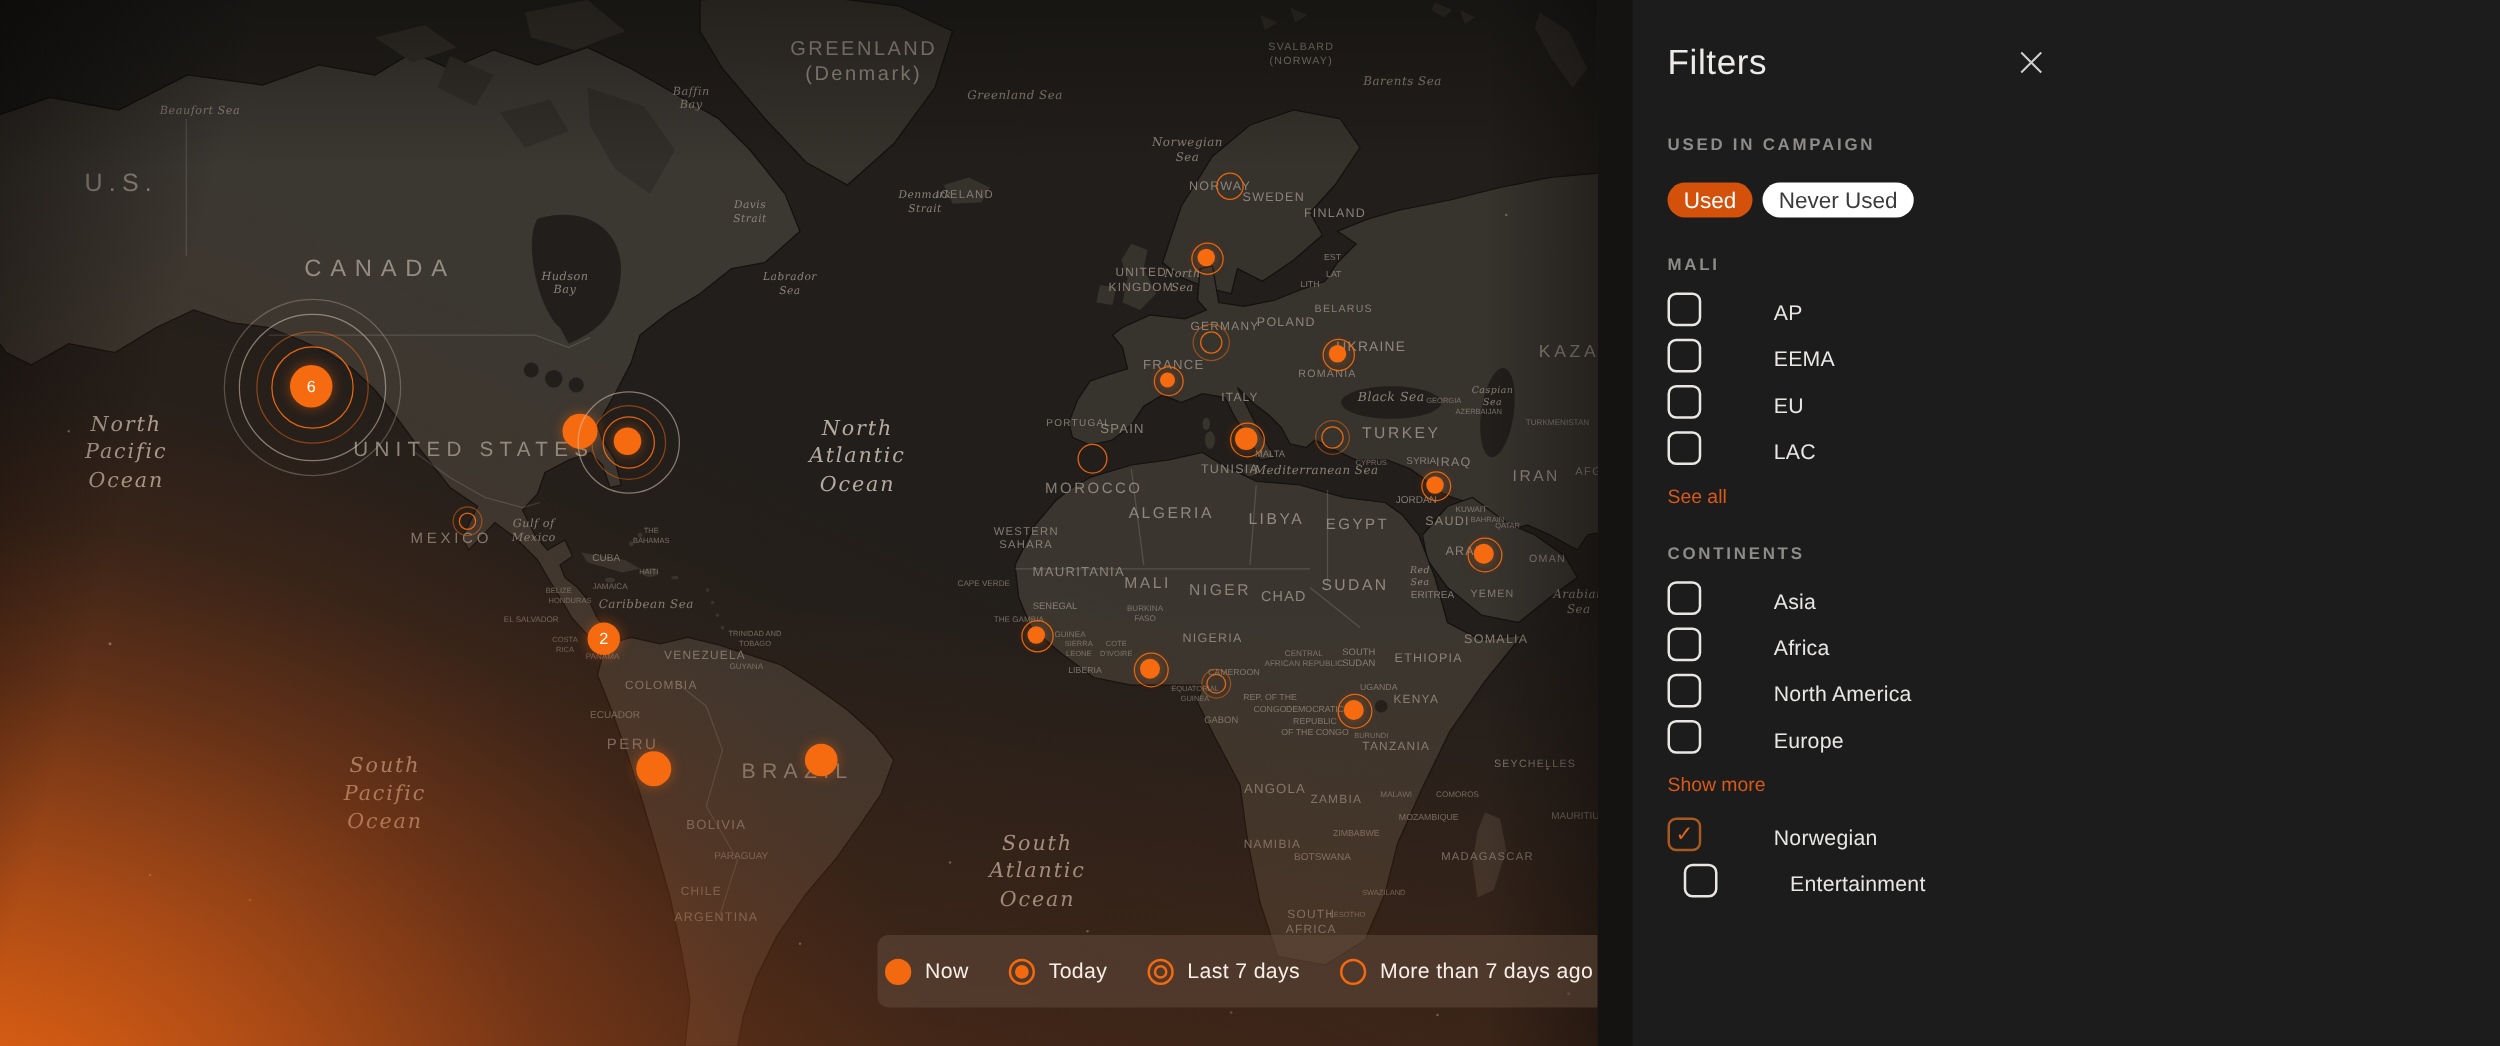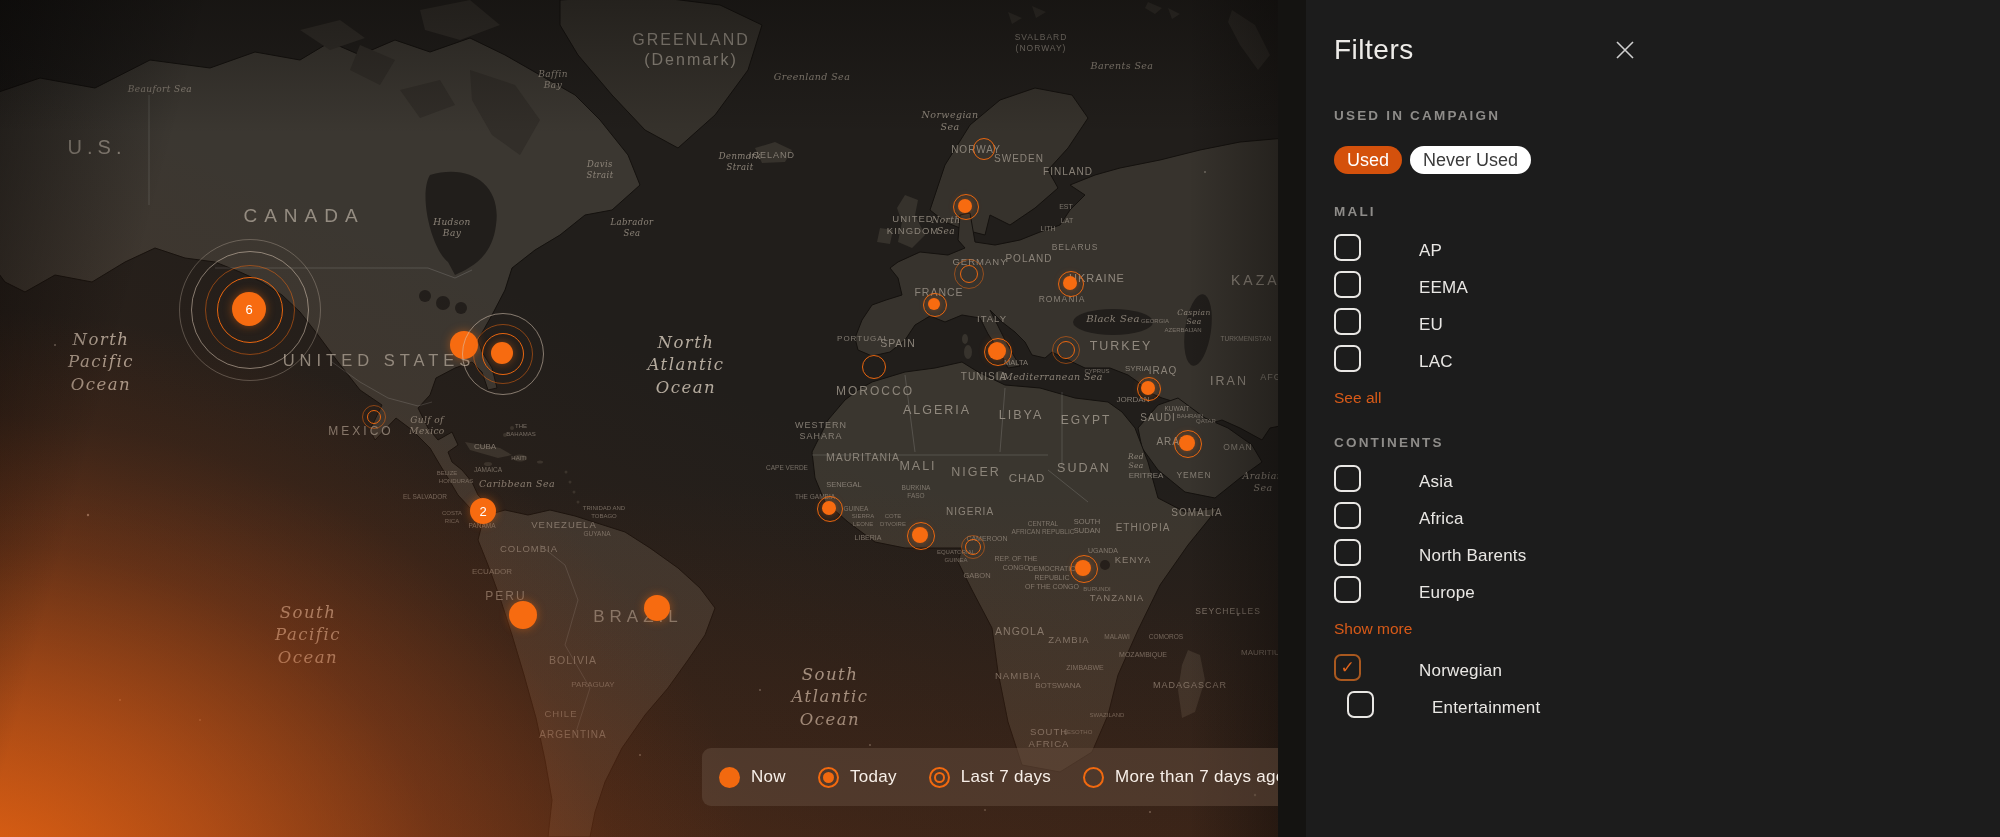--- a/index.html
+++ b/index.html
@@ -29,21 +29,21 @@
 
   #markers{position:absolute;left:0;top:0;width:100%;height:100%;}
   .marker{position:absolute;width:0;height:0;}
   .marker .dot{position:absolute;border-radius:50%;background:#F76B10;
     box-shadow:0 0 10px rgba(247,107,16,0.45);}
   .marker .ring{position:absolute;border-radius:50%;}
   .marker .cnt{position:absolute;transform:translate(-50%,-50%);color:#fff;font-size:13px;}
 
   
   #legend{position:absolute;display:flex;align-items:center;gap:32px;
-    background:rgba(99,76,61,0.52);border-radius:9px 0 0 9px;padding:0 17px;
+    background:rgba(99,76,61,0.52);border-radius:9px 0 0 9px;padding:0 6px;
     white-space:nowrap;}
   .lgi{display:flex;align-items:center;gap:11px;}
   .lgi .txt{color:#F7EFE8;font-size:17px;letter-spacing:.3px;}
   .g{border-radius:50%;flex:0 0 auto;box-sizing:border-box;}
   .g-now{width:21px;height:21px;background:#F2690F;}
   .g-today{width:21px;height:21px;border:2px solid #F2690F;display:flex;align-items:center;justify-content:center;}
   .g-today i{width:11px;height:11px;border-radius:50%;background:#F2690F;}
   .g-last7{width:21px;height:21px;border:2px solid #F2690F;display:flex;align-items:center;justify-content:center;}
   .g-last7 i{width:11px;height:11px;border-radius:50%;border:2px solid #F2690F;box-sizing:border-box;}
   .g-more7{width:21px;height:21px;border:2px solid #F2690F;}
@@ -747,21 +747,21 @@
         <div class="chk-row">
           <span class="chk"></span>
           <span class="chk-lbl">Asia</span>
         </div>
         <div class="chk-row">
           <span class="chk"></span>
           <span class="chk-lbl">Africa</span>
         </div>
         <div class="chk-row">
           <span class="chk"></span>
-          <span class="chk-lbl">North Barents</span>
+          <span class="chk-lbl">North America</span>
         </div>
         <div class="chk-row">
           <span class="chk"></span>
           <span class="chk-lbl">Europe</span>
         </div>
       </div>
     <a class="f-link">Show more</a>
   </section>
 
   <section class="f-sec" id="sec-category">

